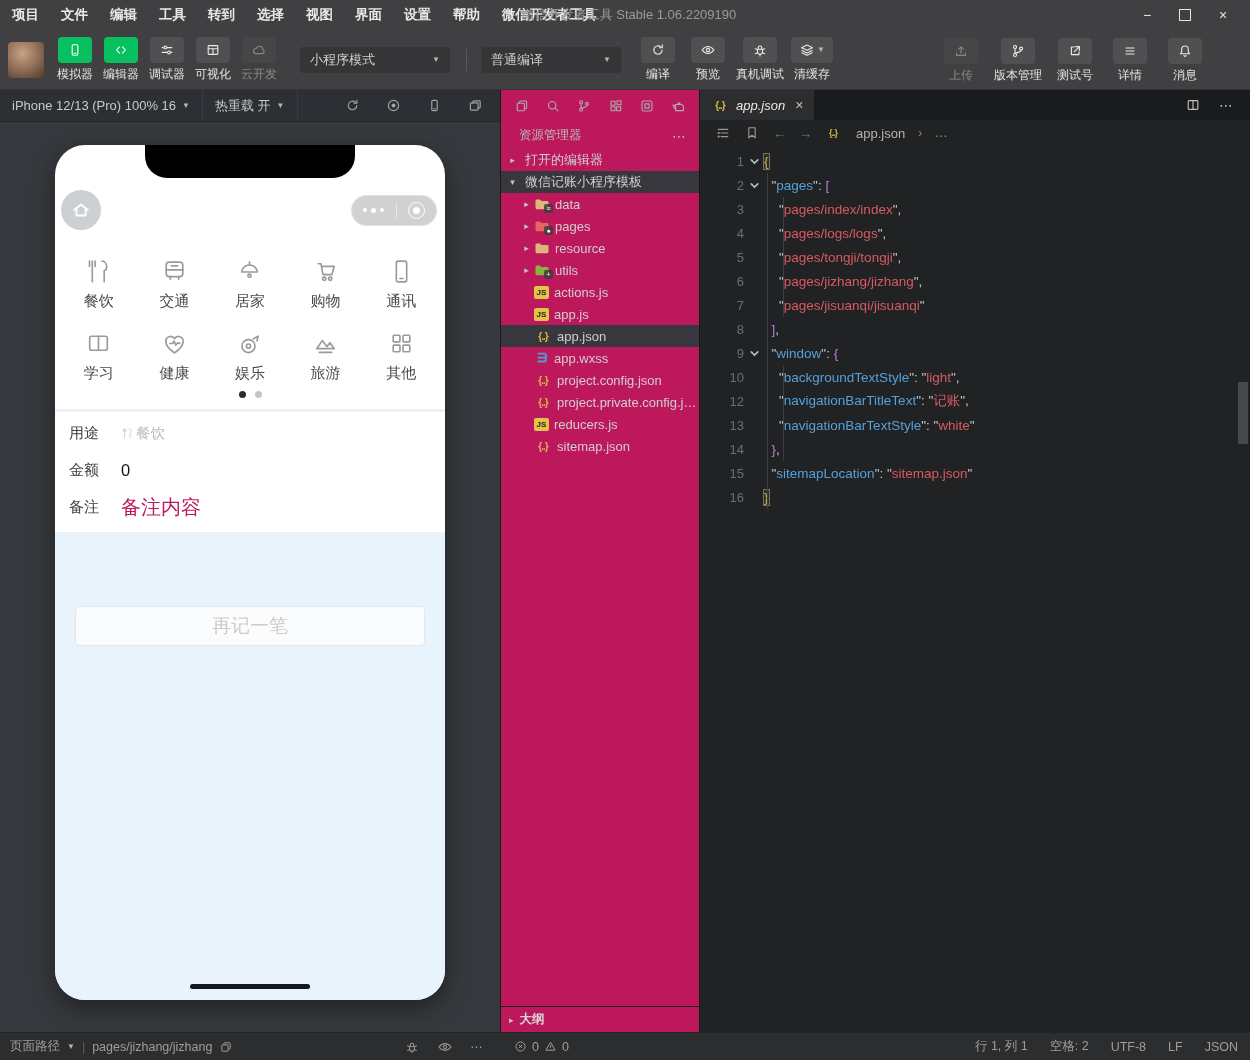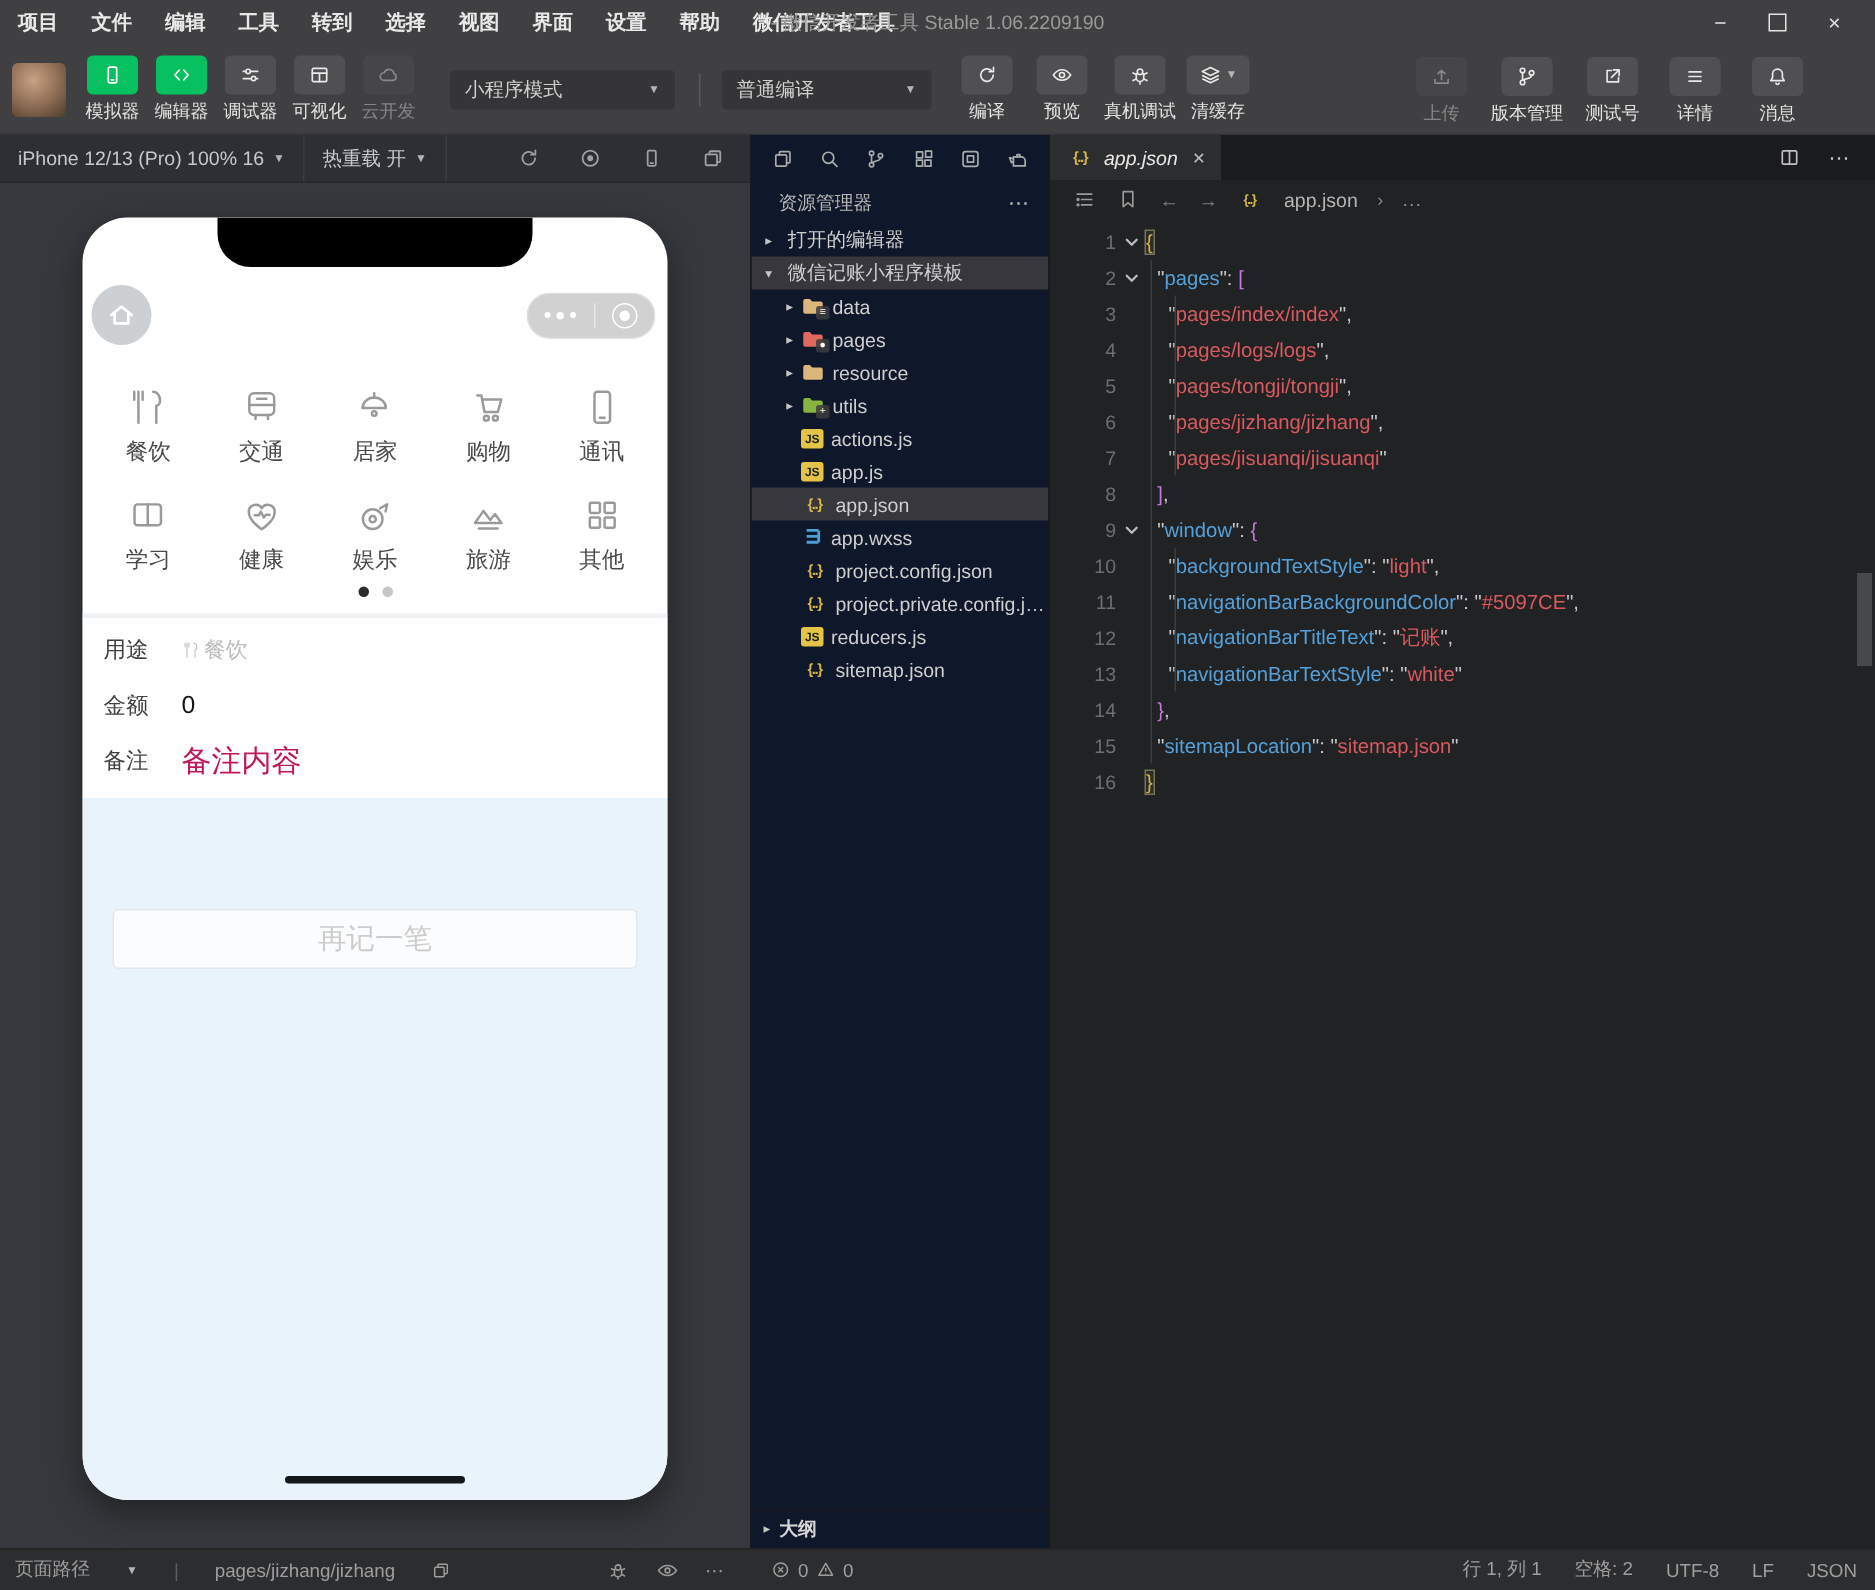--- a/index.html
+++ b/index.html
@@ -78,21 +78,21 @@
   .flab{font-size:15px;color:#414141;width:35px;flex:0 0 auto;}
   .fval{margin-left:17px;font-size:20px;color:#be185d;display:flex;align-items:center;gap:2px;}
   .fval.muted{color:#bcbcbc;font-size:14.5px;}
   .frow.amount .fval{font-size:16.5px;color:#141414;}
   .fval .ic{width:13px;height:13px;color:#c2c2c2;}
   #blue-area{flex:1;background:#e9f3fc;display:flex;flex-direction:column;align-items:center;padding-top:74px;}
   #action-btns{display:flex;flex-direction:column;gap:12px;width:350px;}
   .abtn{height:40px;background:#fbfcfd;border:1px solid #e4e6e9;border-radius:4px;display:flex;align-items:center;justify-content:center;color:#ccc;font-size:19px;}
   #home-indicator{position:absolute;bottom:11px;left:50%;transform:translateX(-50%);width:120px;height:5px;border-radius:3px;background:#14181c;}
   
-  #explorer{width:200px;flex:0 0 auto;background:#0f172a;border-left:1px solid #1a1a1c;border-right:1px solid #17181a;display:flex;flex-direction:column;}
+  #explorer{width:200px;flex:0 0 auto;background:#be185d;border-left:1px solid #1a1a1c;border-right:1px solid #17181a;display:flex;flex-direction:column;}
   #activity{height:32px;flex:0 0 auto;display:flex;align-items:center;justify-content:space-between;padding:0 13px;color:#a9abad;}
   #exp-header{height:27px;flex:0 0 auto;display:flex;align-items:center;padding-left:18px;color:#b8b8b8;font-size:12.5px;}
   #exp-header .more{margin-left:auto;margin-right:12px;color:#bdbdbd;font-size:14px;letter-spacing:1px;}
   #tree{flex:1;overflow:hidden;}
   .trow{height:22px;display:flex;align-items:center;font-size:13px;color:#cfcfcf;white-space:nowrap;}
   .trow.sel{background:#37373d;}
   .trow .arr{width:15px;flex:0 0 auto;text-align:center;font-size:9px;color:#c5c5c5;}
   .trow .tlabel{margin-left:5px;overflow:hidden;text-overflow:ellipsis;}
   .fi{display:inline-flex;align-items:center;justify-content:center;flex:0 0 auto;}
   .fi.fold{width:16px;height:13px;position:relative;}
@@ -130,21 +130,21 @@
   .tok-b2{color:#c678dd;}
   .tok-box{outline:1px solid #74745a;outline-offset:0px;background:rgba(130,130,70,.12);}
   .guide{position:absolute;width:1px;background:#3a3e44;}
   .g1{left:67px;top:27px;height:336px;}
   .g2a{left:83px;top:51px;height:120px;}
   .g2b{left:83px;top:219px;height:96px;}
   #scroll-thumb{position:absolute;right:2px;top:292px;width:10px;height:62px;background:#47484c;}
   
   #statusbar{height:28px;flex:0 0 auto;background:#2c2d2f;position:relative;color:#9e9e9e;font-size:12.5px;border-top:1px solid #222325;}
   #statusbar>div{position:absolute;top:0;height:100%;display:flex;align-items:center;}
-  #sb-left{left:10px;gap:24px;}
+  #sb-left{left:10px;gap:7px;}
   #sb-left .sb-div{color:#5c5c5c;}
   #sb-debug{left:404px;gap:17px;color:#9a9a9a;}
   #sb-problems{left:514px;gap:5px;}
   #sb-right{right:12px;gap:22px;white-space:nowrap;}
 </style>
 </head>
 <body>
 
 <div id="app">
 
@@ -800,25 +800,20 @@
               <svg viewBox="0 0 10 10" fill="none" stroke="#b9bdc4" stroke-width="1.4" stroke-linecap="round">
                 <path d="M2 3.5l3 3 3-3"></path>
               </svg>
             </span>
             <span class="code-text">  <span class="tok-pun">"</span><span class="tok-key">window</span><span class="tok-pun">"</span><span class="tok-pun">: </span><span class="tok-b2">{</span></span>
           </div>
           <div class="code-line">
             <span class="ln">10</span>
             <span class="fold"></span>
             <span class="code-text">    <span class="tok-pun">"</span><span class="tok-key">backgroundTextStyle</span><span class="tok-pun">"</span><span class="tok-pun">: </span><span class="tok-pun">"</span><span class="tok-str">light</span><span class="tok-pun">"</span><span class="tok-pun">,</span></span>
-          </div>
-          <div class="code-line">
-            <span class="ln">11</span>
-            <span class="fold"></span>
-            <span class="code-text">    <span class="tok-pun">"</span><span class="tok-key">navigationBarBackgroundColor</span><span class="tok-pun">"</span><span class="tok-pun">: </span><span class="tok-pun">"</span><span class="tok-str">#5097CE</span><span class="tok-pun">"</span><span class="tok-pun">,</span></span>
           </div>
           <div class="code-line">
             <span class="ln">12</span>
             <span class="fold"></span>
             <span class="code-text">    <span class="tok-pun">"</span><span class="tok-key">navigationBarTitleText</span><span class="tok-pun">"</span><span class="tok-pun">: </span><span class="tok-pun">"</span><span class="tok-str">记账</span><span class="tok-pun">"</span><span class="tok-pun">,</span></span>
           </div>
           <div class="code-line">
             <span class="ln">13</span>
             <span class="fold"></span>
             <span class="code-text">    <span class="tok-pun">"</span><span class="tok-key">navigationBarTextStyle</span><span class="tok-pun">"</span><span class="tok-pun">: </span><span class="tok-pun">"</span><span class="tok-str">white</span><span class="tok-pun">"</span></span>

